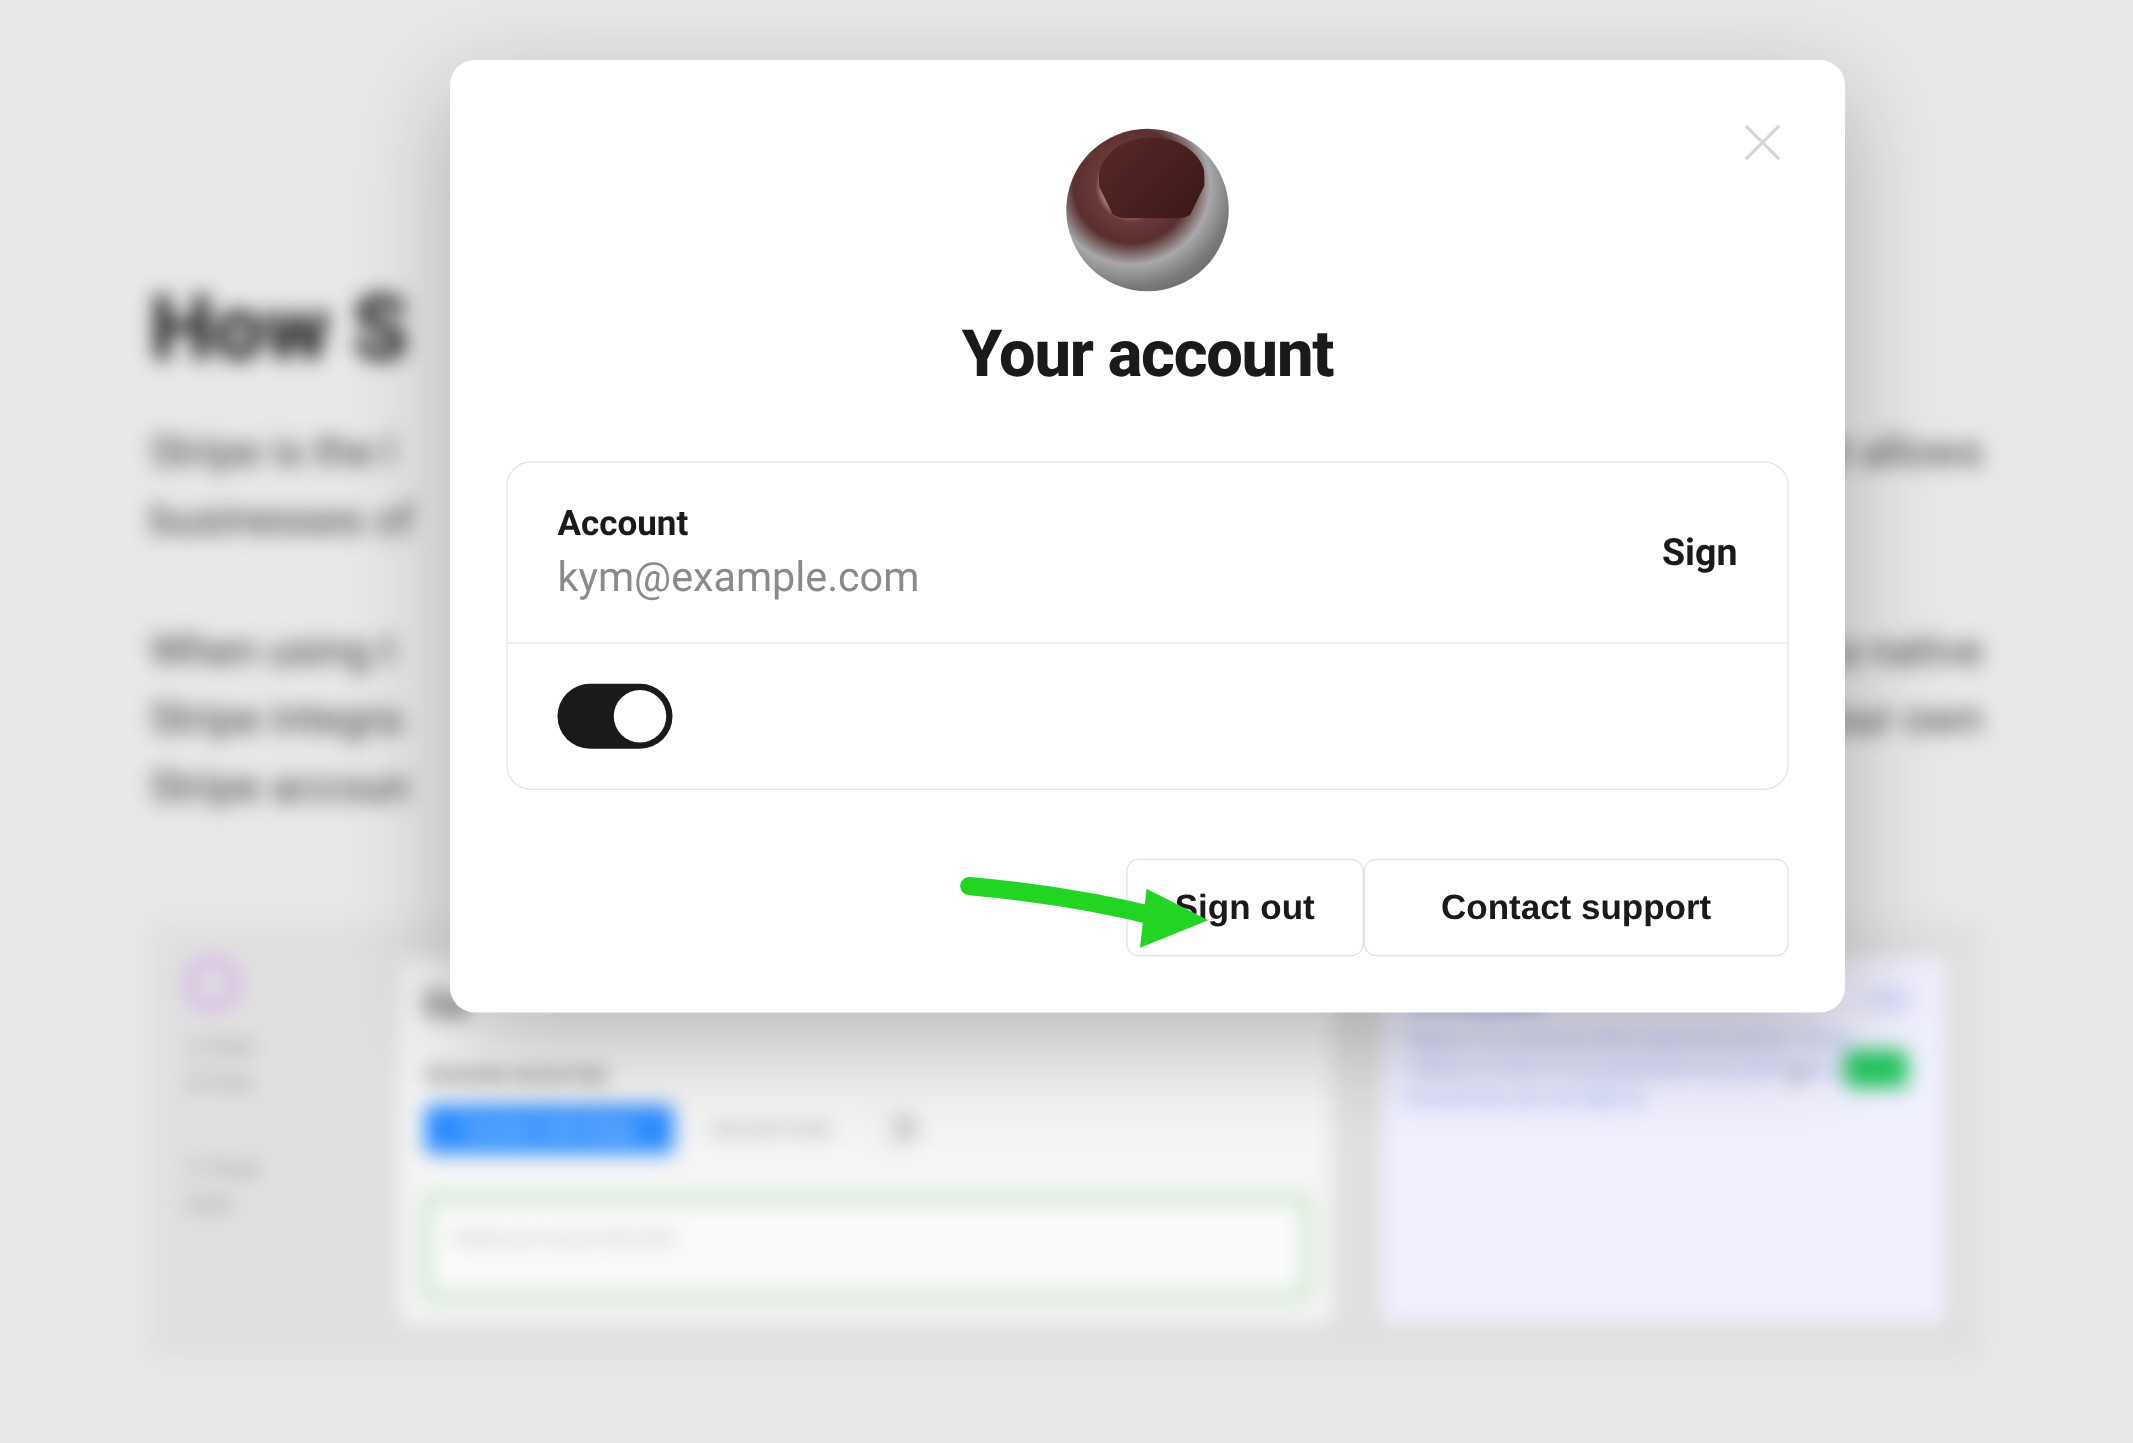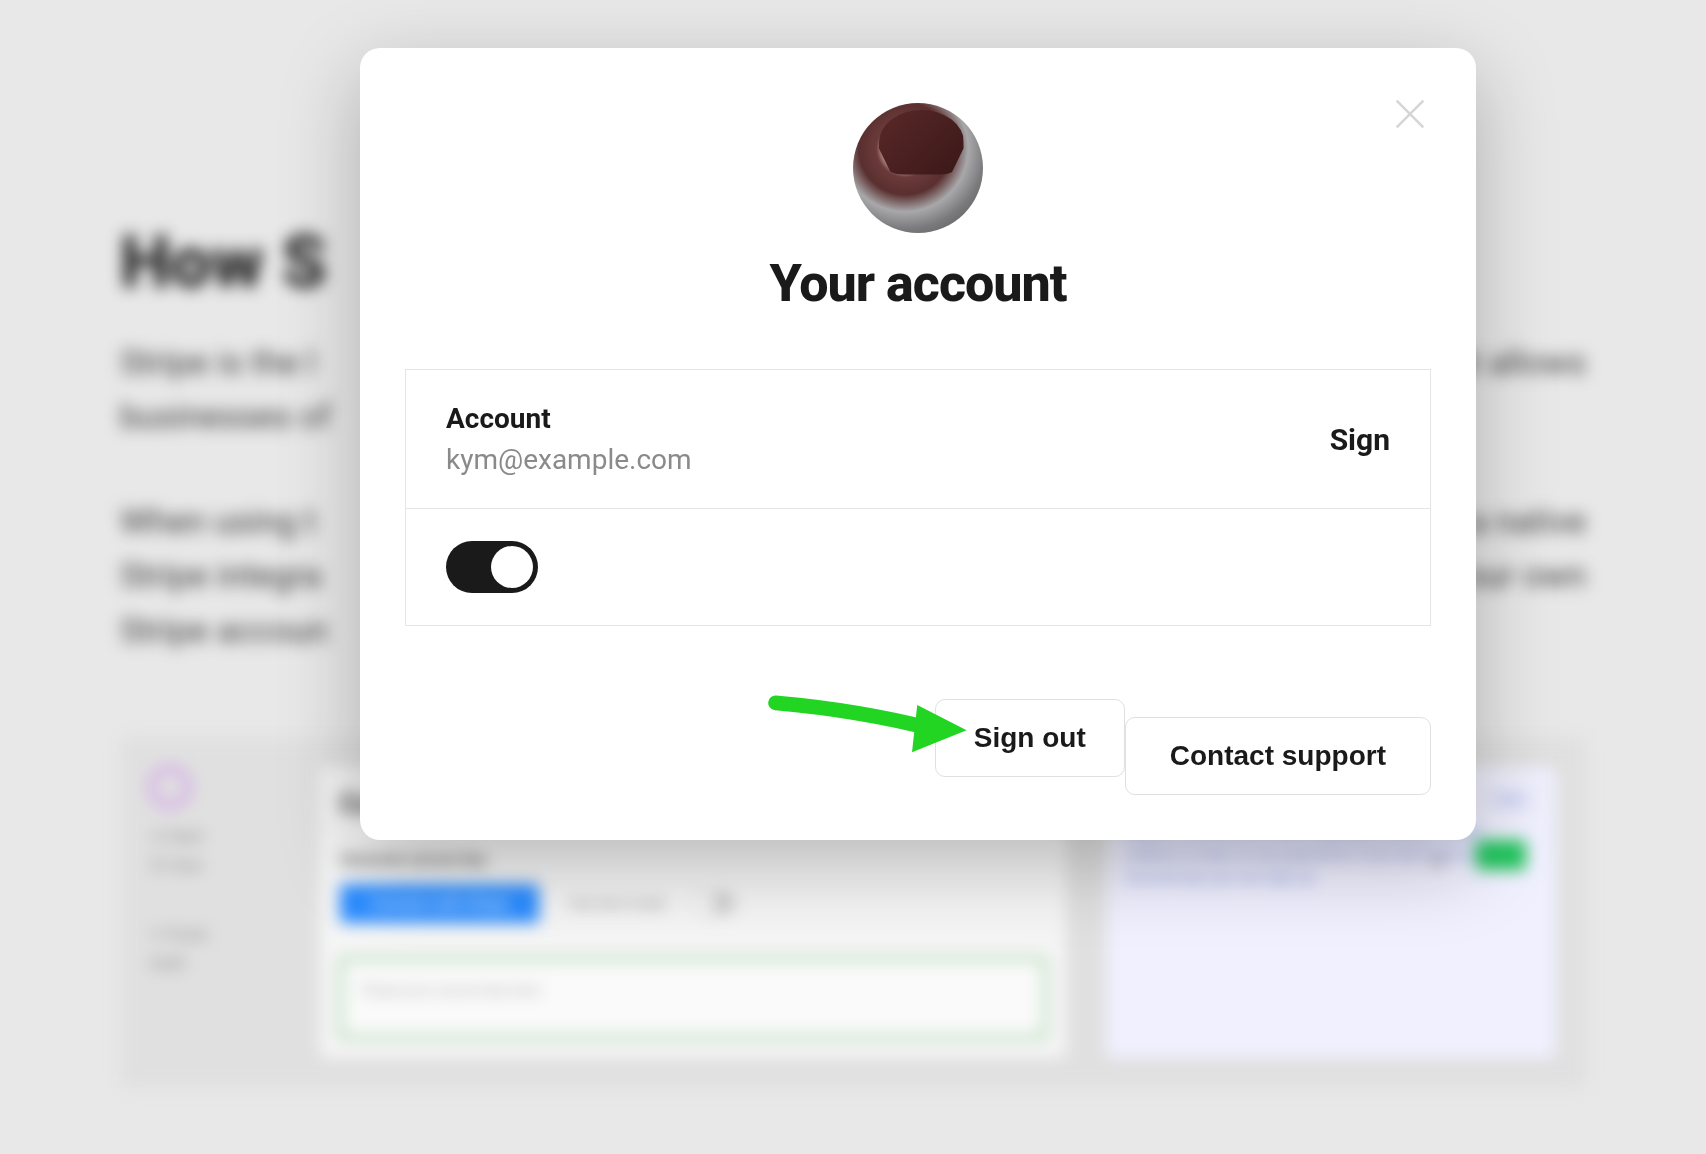--- a/index.html
+++ b/index.html
@@ -184,21 +184,21 @@
       font-size: 52px;
       font-weight: 800;
       color: #1a1a1a;
       text-align: center;
       margin-bottom: 55px;
       letter-spacing: -1px;
     }
     
     .settings-box {
       border: 1px solid #e5e5e5;
-      border-radius: 0;
+      border-radius: 20px;
       margin-bottom: 55px;
     }
     
     .settings-row {
       padding: 32px 40px;
       display: flex;
       justify-content: space-between;
       align-items: center;
       border-bottom: 1px solid #e5e5e5;
     }
@@ -213,21 +213,21 @@
       gap: 8px;
     }
     
     .settings-label {
       font-size: 28px;
       font-weight: 700;
       color: #1a1a1a;
     }
     
     .settings-value {
-      font-size: 28px;
+      font-size: 33px;
       color: #8a8a8a;
     }
     
     .edit-link {
       font-size: 30px;
       font-weight: 700;
       color: #1a1a1a;
       cursor: pointer;
     }
     
@@ -262,22 +262,21 @@
       border: 1px solid #e0e0e0;
       border-radius: 10px;
       background: white;
       font-size: 28px;
       font-weight: 700;
       color: #1a1a1a;
       cursor: pointer;
     }
     
     .btn-contact {
-      padding: 22px 44px;
-      margin-top: 36px;
+      padding: 22px 61px;
     }
     
     
     .arrow {
       position: absolute;
       left: 360px;
       top: 10px;
       pointer-events: none;
     }
     

